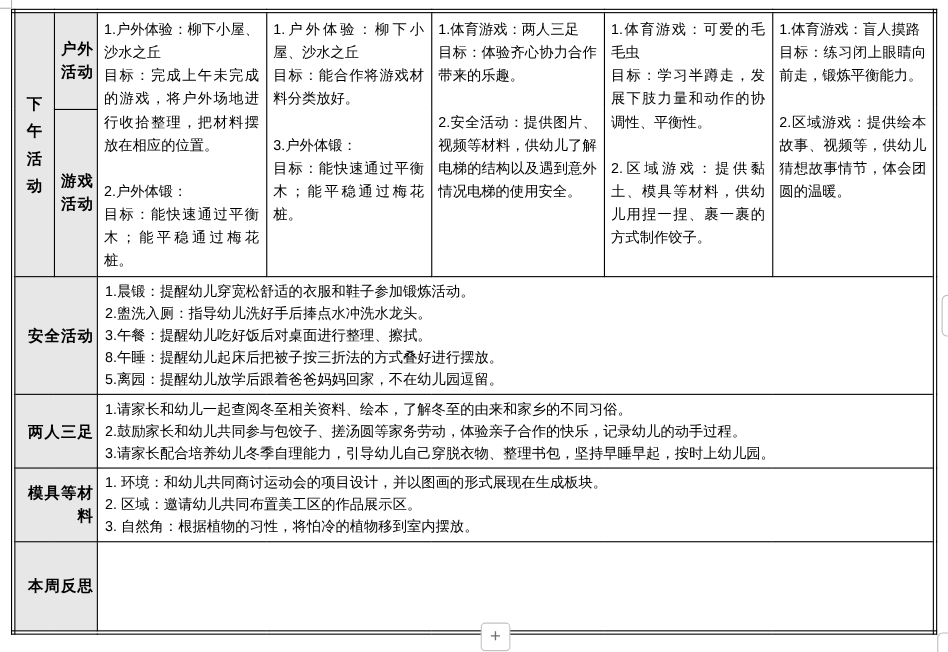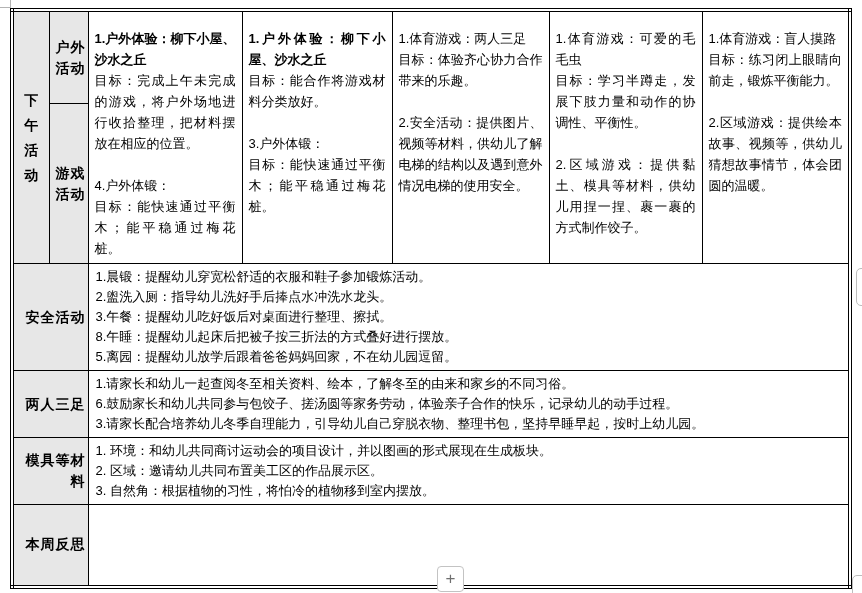--- a/index.html
+++ b/index.html
@@ -57,22 +57,21 @@
     font-size:14px;
     line-height:25px;
     white-space:pre-line;
     padding:2px;
   }
   td.day{
     text-align:justify;
   }
   td.day strong{
     display:block;
-    font-weight:bold;
-    margin-top:12px;
+    font-weight:normal;
   }
   td.wide{
     line-height:20px;
     padding:3px 7px;
   }
   tr.tr-sub1{height:82px;}
   tr.tr-sub2{height:140px;}
   tr.tr-daily{height:107px;}
   tr.tr-parent{height:63px;}
   tr.tr-env{height:67px;}
@@ -117,21 +116,21 @@
   <tbody>
     <tr class="tr-sub1">
       <td class="hdr-vert" rowspan="2">下
 午
 活
 动</td>
       <td class="hdr">户外
 活动</td>
       <td class="day" rowspan="2"><strong>1.户外体验：柳下小屋、沙水之丘</strong><span>目标：完成上午未完成的游戏，将户外场地进行收拾整理，把材料摆放在相应的位置。
 
-4.户外体锻：
+2.户外体锻：
 目标：能快速通过平衡木；能平稳通过梅花桩。</span></td>
       <td class="day" rowspan="2"><strong>1.户外体验：柳下小屋、沙水之丘</strong><span>目标：能合作将游戏材料分类放好。
 
 3.户外体锻：
 目标：能快速通过平衡木；能平稳通过梅花桩。</span></td>
       <td class="day" rowspan="2"><strong></strong><span>1.体育游戏：两人三足
 目标：体验齐心协力合作带来的乐趣。
 
 2.安全活动：提供图片、视频等材料，供幼儿了解电梯的结构以及遇到意外情况电梯的使用安全。</span></td>
       <td class="day" rowspan="2"><strong></strong><span>1.体育游戏：可爱的毛毛虫
@@ -151,21 +150,21 @@
       <td class="hdr" colspan="2">安全活动</td>
       <td class="wide" colspan="5">1.晨锻：提醒幼儿穿宽松舒适的衣服和鞋子参加锻炼活动。
 2.盥洗入厕：指导幼儿洗好手后捧点水冲洗水龙头。
 3.午餐：提醒幼儿吃好饭后对桌面进行整理、擦拭。
 8.午睡：提醒幼儿起床后把被子按三折法的方式叠好进行摆放。
 5.离园：提醒幼儿放学后跟着爸爸妈妈回家，不在幼儿园逗留。</td>
     </tr>
     <tr class="tr-parent">
       <td class="hdr" colspan="2">两人三足</td>
       <td class="wide" colspan="5">1.请家长和幼儿一起查阅冬至相关资料、绘本，了解冬至的由来和家乡的不同习俗。
-6.鼓励家长和幼儿共同参与包饺子、搓汤圆等家务劳动，体验亲子合作的快乐，记录幼儿的动手过程。
+2.鼓励家长和幼儿共同参与包饺子、搓汤圆等家务劳动，体验亲子合作的快乐，记录幼儿的动手过程。
 3.请家长配合培养幼儿冬季自理能力，引导幼儿自己穿脱衣物、整理书包，坚持早睡早起，按时上幼儿园。</td>
     </tr>
     <tr class="tr-env">
       <td class="hdr" colspan="2">模具等材料</td>
       <td class="wide" colspan="5">1. 环境：和幼儿共同商讨运动会的项目设计，并以图画的形式展现在生成板块。
 2. 区域：邀请幼儿共同布置美工区的作品展示区。
 3. 自然角：根据植物的习性，将怕冷的植物移到室内摆放。</td>
     </tr>
     <tr class="tr-reflect">
       <td class="hdr" colspan="2">本周反思</td>

